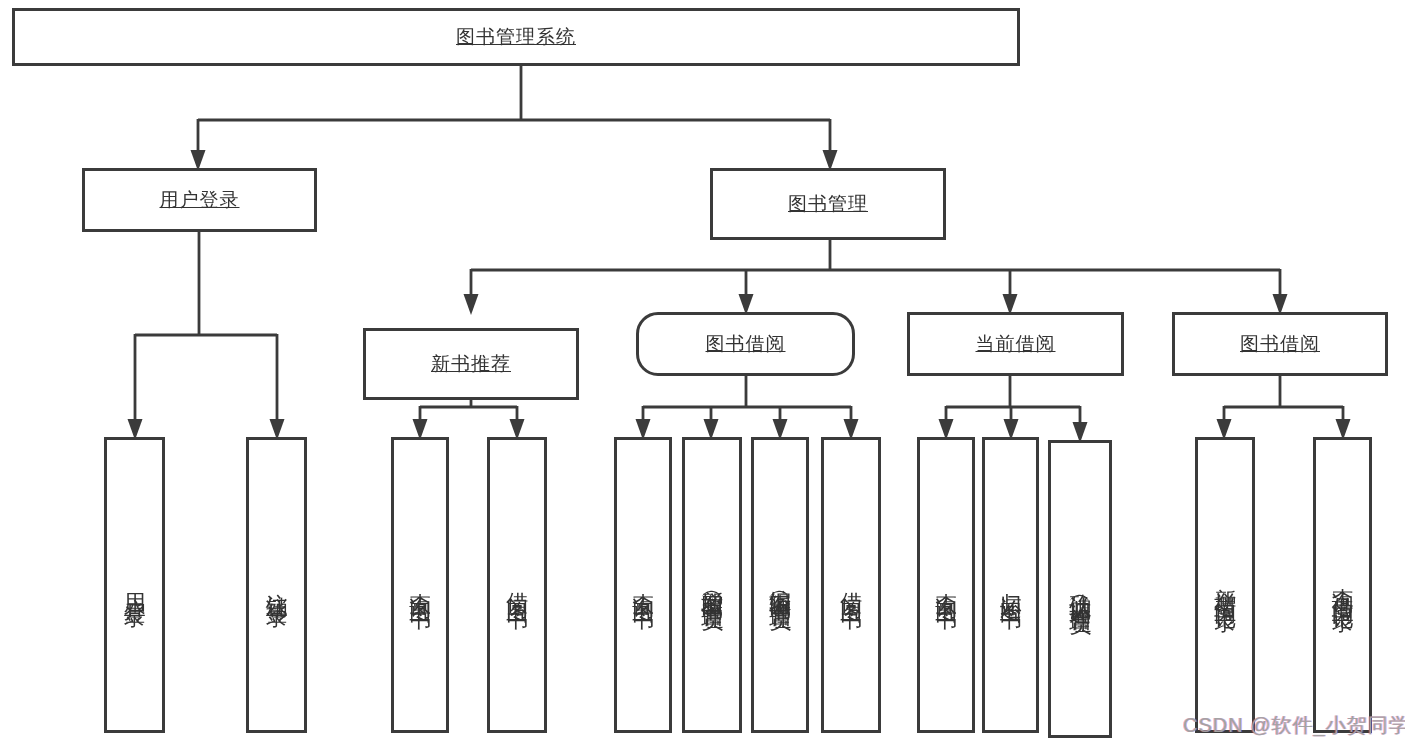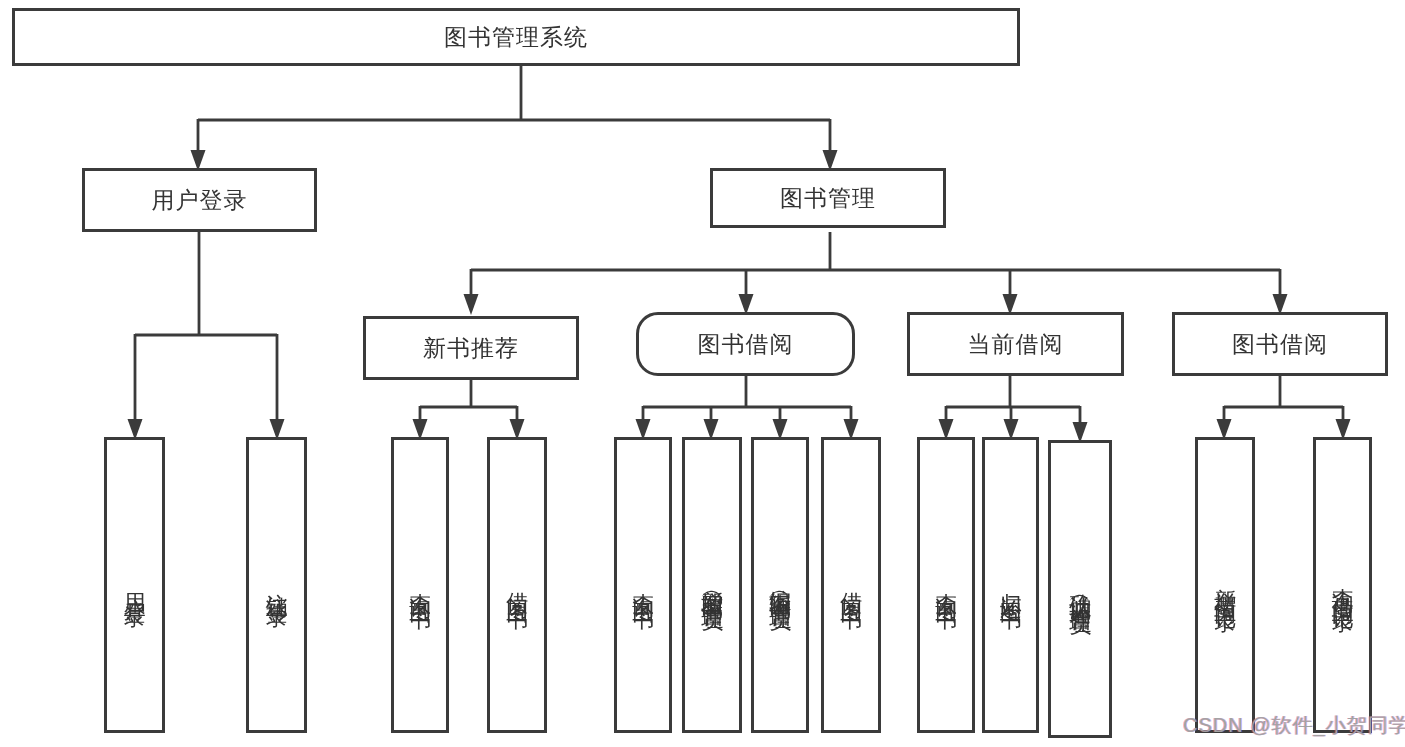--- a/index.html
+++ b/index.html
@@ -15,21 +15,21 @@
     position:absolute;
     box-sizing:border-box;
     border:3px solid #3b3b3b;
     background:#ffffff;
     display:flex;
     align-items:center;
     justify-content:center;
     color:#333333;
     z-index:2;
   }
-  .hlabel{font-size:23px;letter-spacing:1px;white-space:nowrap;}
+  .hlabel{font-size:19px;letter-spacing:1px;white-space:nowrap;text-decoration:underline;}
   .leaf .vlabel{
     writing-mode:vertical-rl;
     text-orientation:mixed;
     font-size:22px;
     letter-spacing:5px;
     line-height:1.2;
     white-space:nowrap;
   }
   .leaf.long .vlabel{letter-spacing:3px;}
   .watermark{
@@ -121,25 +121,25 @@
     </g>
   </svg>
 
   <div class="box" style="left:12px;top:8px;width:1008px;height:58px;">
     <span class="hlabel">图书管理系统</span>
   </div>
 
   <div class="box" style="left:82px;top:168px;width:235px;height:64px;">
     <span class="hlabel">用户登录</span>
   </div>
-  <div class="box" style="left:710px;top:168px;width:236px;height:60px;">
+  <div class="box" style="left:710px;top:168px;width:236px;height:72px;">
     <span class="hlabel">图书管理</span>
   </div>
 
-  <div class="box" style="left:363px;top:316px;width:216px;height:64px;text-align:right;">
+  <div class="box" style="left:363px;top:328px;width:216px;height:72px;text-align:right;">
     <span class="hlabel">新书推荐</span>
   </div>
   <div class="box" style="left:636px;top:312px;width:219px;height:64px;border-radius:22px;">
     <span class="hlabel">图书借阅</span>
   </div>
   <div class="box" style="left:907px;top:312px;width:217px;height:64px;">
     <span class="hlabel">当前借阅</span>
   </div>
   <div class="box" style="left:1172px;top:312px;width:216px;height:64px;">
     <span class="hlabel">图书借阅</span>

